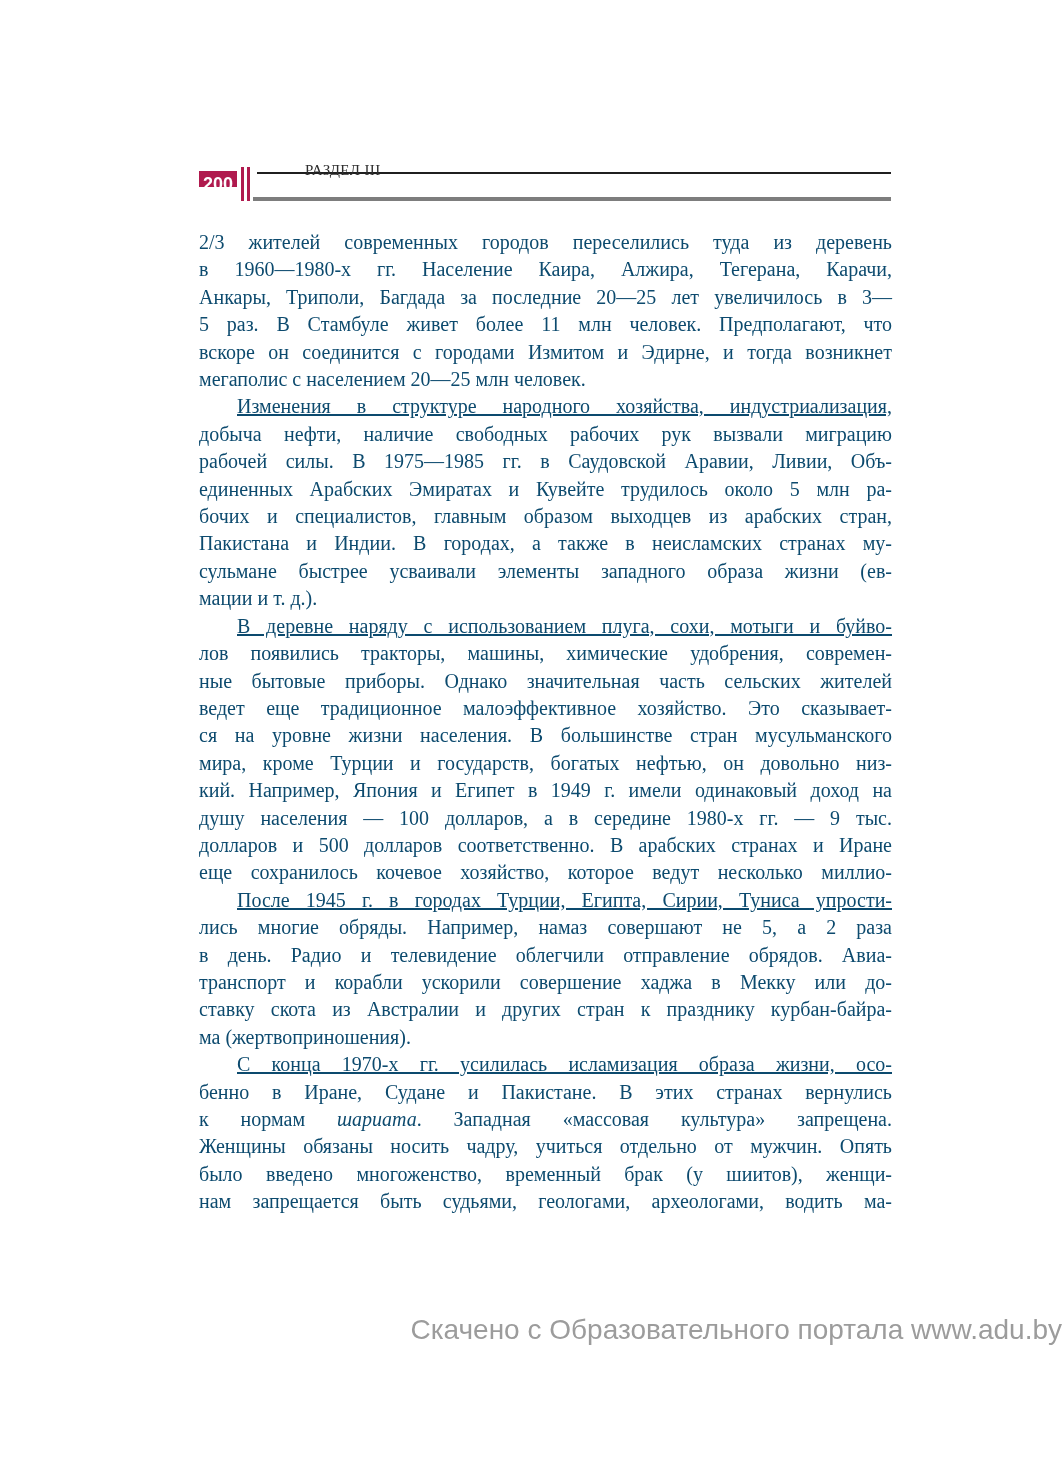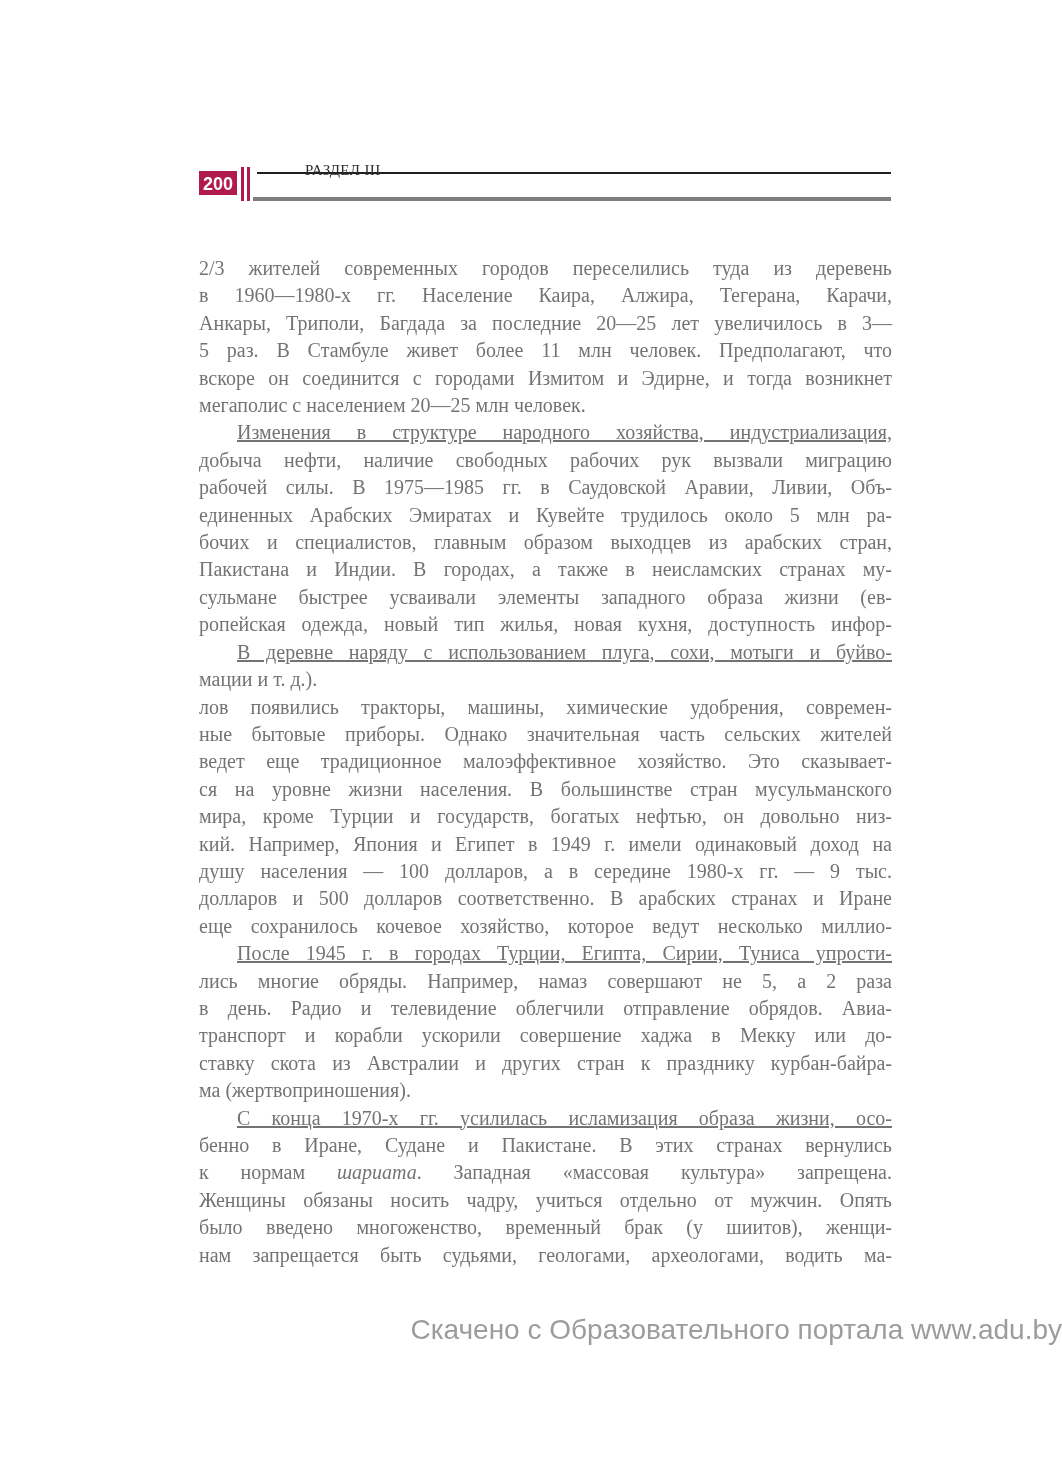--- a/index.html
+++ b/index.html
@@ -10,21 +10,21 @@
     background: #ffffff;
     font-family: "Liberation Serif", serif;
     overflow: hidden;
   }
 
   
   .page-header { position: absolute; left: 0; top: 0; width: 100%; height: 220px; }
   .page-num-badge {
     position: absolute;
     left: 199px; top: 171px;
-    width: 38px; height: 24px;
+    width: 38px; height: 16px;
     background: #b01a4e;
     color: #ffffff;
     font-family: "Liberation Sans", sans-serif;
     font-size: 18px;
     font-weight: bold;
     text-align: center;
     line-height: 26px;
   }
   .header-bar {
     position: absolute;
@@ -55,22 +55,21 @@
     color: #2e2e2e;
   }
 
   
   .body-text {
     position: absolute;
     left: 199px; top: 229px;
     width: 693px;
     font-size: 20px;
     line-height: 27.4px;
-    color: #737373;
-    margin-top: 26px;
+    color: #0c4a6e;
   }
   .text-line {
     text-align: justify;
     text-align-last: justify;
     white-space: normal;
   }
   .text-line.para-end { text-align-last: left; }
   .text-line.indent { text-indent: 38px; text-decoration: underline; }
   .italic { font-style: italic; }
 
@@ -106,23 +105,22 @@
       <div class="text-line">5 раз. В Стамбуле живет более 11 млн человек. Предполагают, что</div>
       <div class="text-line">вскоре он соединится с городами Измитом и Эдирне, и тогда возникнет</div>
       <div class="text-line para-end">мегаполис с населением 20—25 млн человек.</div>
       <div class="text-line indent">Изменения в структуре народного хозяйства, индустриализация,</div>
       <div class="text-line">добыча нефти, наличие свободных рабочих рук вызвали миграцию</div>
       <div class="text-line">рабочей силы. В 1975—1985 гг. в Саудовской Аравии, Ливии, Объ-</div>
       <div class="text-line">единенных Арабских Эмиратах и Кувейте трудилось около 5 млн ра-</div>
       <div class="text-line">бочих и специалистов, главным образом выходцев из арабских стран,</div>
       <div class="text-line">Пакистана и Индии. В городах, а также в неисламских странах му-</div>
       <div class="text-line">сульмане быстрее усваивали элементы западного образа жизни (ев-</div>
-      <div class="text-line">ропейская одежда, новый тип жилья, новая кухня, доступность инфор-</div>
+      <div class="text-line para-end">мации и т. д.).</div>
       <div class="text-line indent">В деревне наряду с использованием плуга, сохи, мотыги и буйво-</div>
-      <div class="text-line para-end">мации и т. д.).</div>
       <div class="text-line">лов появились тракторы, машины, химические удобрения, современ-</div>
       <div class="text-line">ные бытовые приборы. Однако значительная часть сельских жителей</div>
       <div class="text-line">ведет еще традиционное малоэффективное хозяйство. Это сказывает-</div>
       <div class="text-line">ся на уровне жизни населения. В большинстве стран мусульманского</div>
       <div class="text-line">мира, кроме Турции и государств, богатых нефтью, он довольно низ-</div>
       <div class="text-line">кий. Например, Япония и Египет в 1949 г. имели одинаковый доход на</div>
       <div class="text-line">душу населения — 100 долларов, а в середине 1980-х гг. — 9 тыс.</div>
       <div class="text-line">долларов и 500 долларов соответственно. В арабских странах и Иране</div>
       <div class="text-line">еще сохранилось кочевое хозяйство, которое ведут несколько миллио-</div>
       <div class="text-line indent">После 1945 г. в городах Турции, Египта, Сирии, Туниса упрости-</div>

